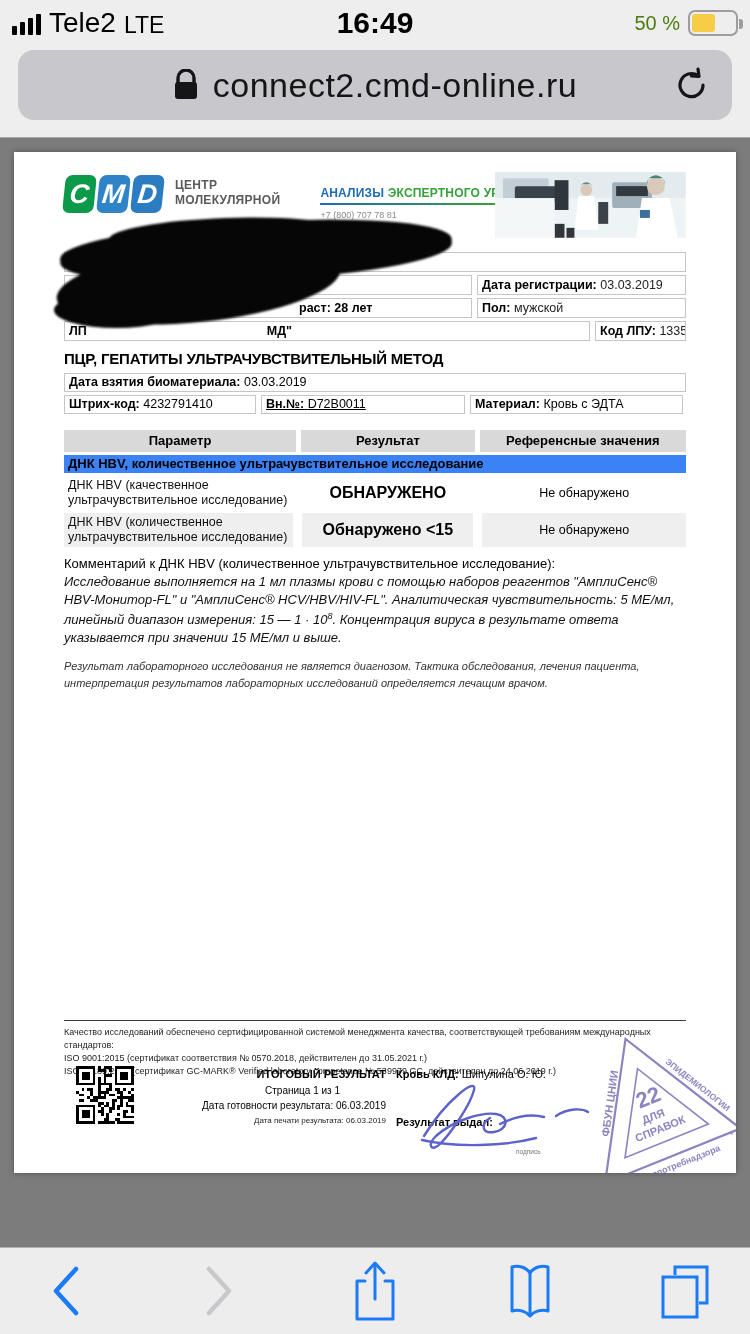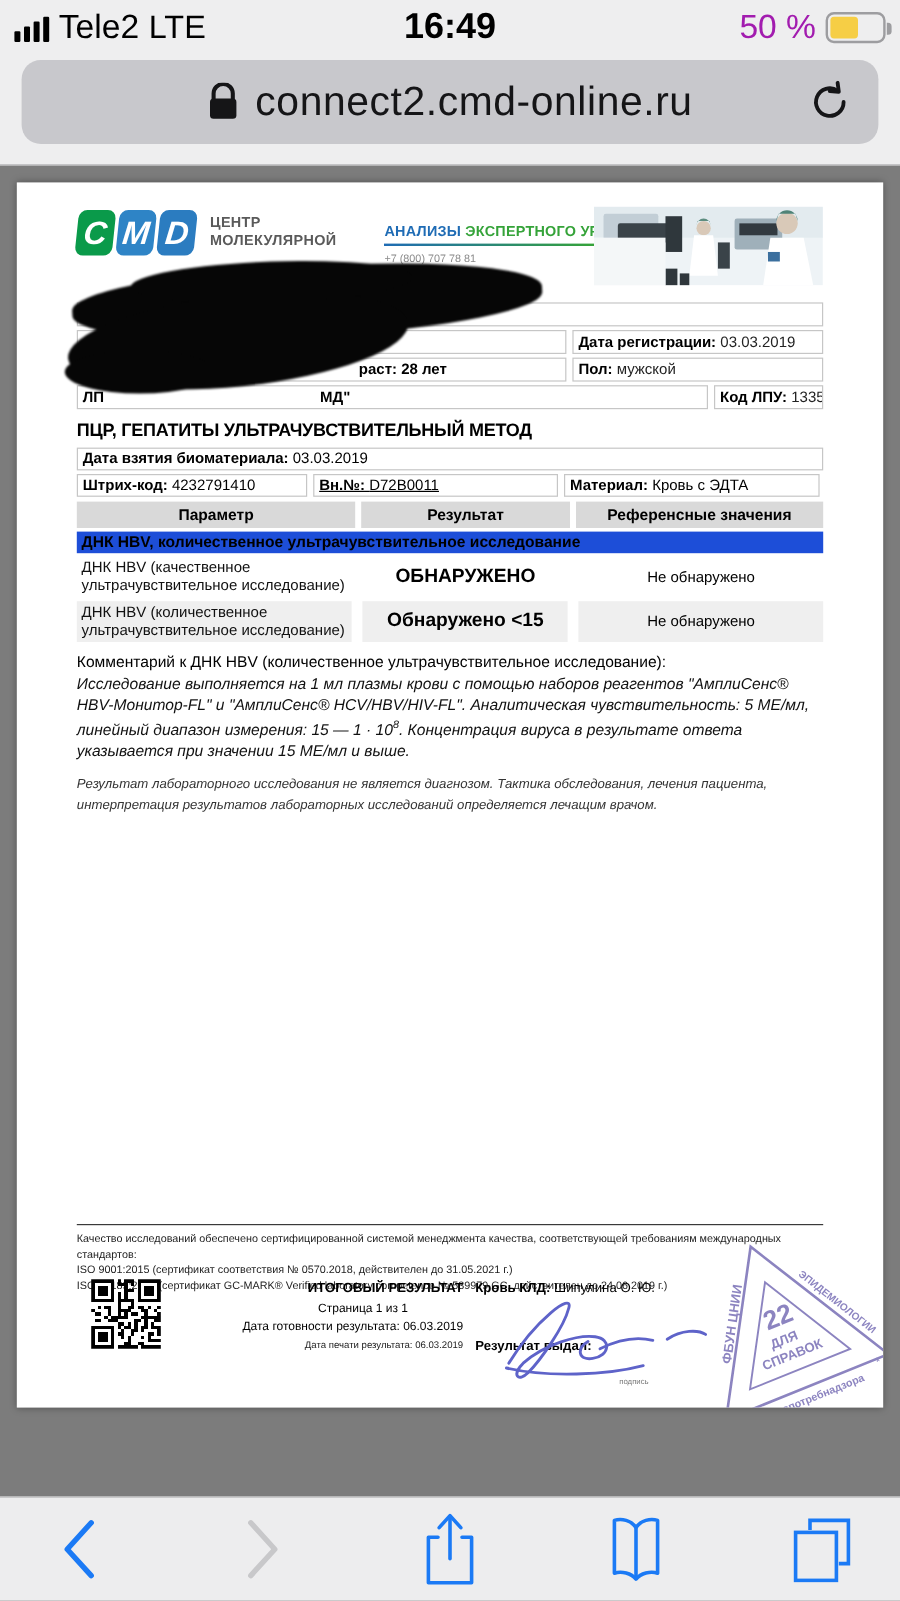--- a/index.html
+++ b/index.html
@@ -9,24 +9,24 @@
     background:#7c7c7c; overflow:hidden; position:relative;
   }
   
   .top-chrome { position:absolute; top:0; left:0; width:750px; height:138px;
     background:#eeeeef; border-bottom:1px solid #a9a9ab; z-index:30; }
   .status-bar { position:relative; height:42px; display:flex; align-items:center; padding:4px 12px 0; }
   .sb-left { display:flex; align-items:flex-end; gap:8px; }
   .signal { display:flex; align-items:flex-end; gap:3px; height:22px; padding-bottom:2px;}
   .signal i { display:block; width:5px; background:#000; border-radius:1px; }
   .carrier { font-size:28px; color:#000; line-height:1; }
-  .network { font-size:27px; color:#000; line-height:1; }
+  .network { font-size:23px; color:#000; line-height:1; }
   .sb-time { position:absolute; left:0; right:0; text-align:center; font-size:30px; font-weight:bold; color:#000; }
   .sb-right { margin-left:auto; display:flex; align-items:center; gap:8px; }
-  .batt-pct { font-size:28px; color:#a21caf; }
+  .batt-pct { font-size:20px; color:#4d7c0f; }
   .battery { position:relative; width:50px; height:26px; border:2px solid #9d9da0; border-radius:7px; background:#eeeeef; }
   .battery .fill { position:absolute; left:2px; top:2px; bottom:2px; width:50%; background:#f6ce45; border-radius:3px; }
   .battery .nub { position:absolute; right:-7px; top:7px; width:4px; height:10px; background:#9d9da0; border-radius:0 3px 3px 0; }
   .url-row { display:flex; justify-content:center; padding:8px 18px 0; }
   .url-pill { width:714px; height:70px; background:#c8c8cc; border-radius:16px;
     display:flex; align-items:center; justify-content:center; position:relative; }
   .lock { margin-right:14px; display:flex; }
   .domain { font-size:34px; color:#151517; letter-spacing:0.5px; }
   .reload { position:absolute; right:22px; top:17px; }
   
@@ -65,24 +65,24 @@
   .w-left-d { width:526px; } .w-right-d { width:91px; }
   .frag-age { padding-left:230px; display:inline-block; }
   .frag-right { padding-left:180px; display:inline-block; }
   
   .doc-title { margin:9px 0 6px; font-size:15px; font-weight:bold; color:#000; letter-spacing:-.2px; }
   .spec-row { display:flex; gap:5px; margin-bottom:3px; }
   .sbox { border:1px solid #c6c6c6; height:19px; font-size:12.5px; line-height:17px; padding:0 4px; white-space:nowrap; overflow:hidden;}
   .sbox b { font-weight:bold; }
   .sw1 { width:622px; } .sw2 { width:192px; } .sw3 { width:204px;text-decoration:underline; } .sw4 { width:213px; }
   
-  .tbl-head { display:flex; gap:5px; margin-top:4px; }
+  .tbl-head { display:flex; gap:5px; margin-top:16px; }
   .tbl-head div { background:#d9d9d9; height:22px; font-size:13px; font-weight:bold; text-align:center; line-height:22px; }
   .c-param { width:234px; } .c-res { width:175px; } .c-ref { width:208px; }
-  .tbl-section { margin-top:3px; background:#1d4ed8; height:18px; font-size:13px; font-weight:bold; line-height:18px; padding:0 4px; }
+  .tbl-section { margin-top:3px; background:#3b82f6; height:18px; font-size:13px; font-weight:bold; line-height:18px; padding:0 4px; }
   .tbl-row { display:flex; gap:9px; margin-top:3px; }
   .tbl-row > div { display:flex; align-items:center; min-height:34px; font-size:12.5px; }
   .tbl-row .cell-param { width:234px; padding:2px 4px; line-height:15px; color:#111; }
   .tbl-row .cell-res { width:175px; justify-content:center; font-weight:bold; font-size:16px; }
   .tbl-row .cell-ref { width:208px; justify-content:center; }
   .row-alt > div { background:#efefef; }
   
   .comment-title { margin-top:9px; font-size:13px; color:#000; }
   .comment-body { margin-top:2px; font-size:13px; font-style:italic; line-height:17.5px; color:#111; width:622px; }
   .comment-body sup { font-size:9px; }

